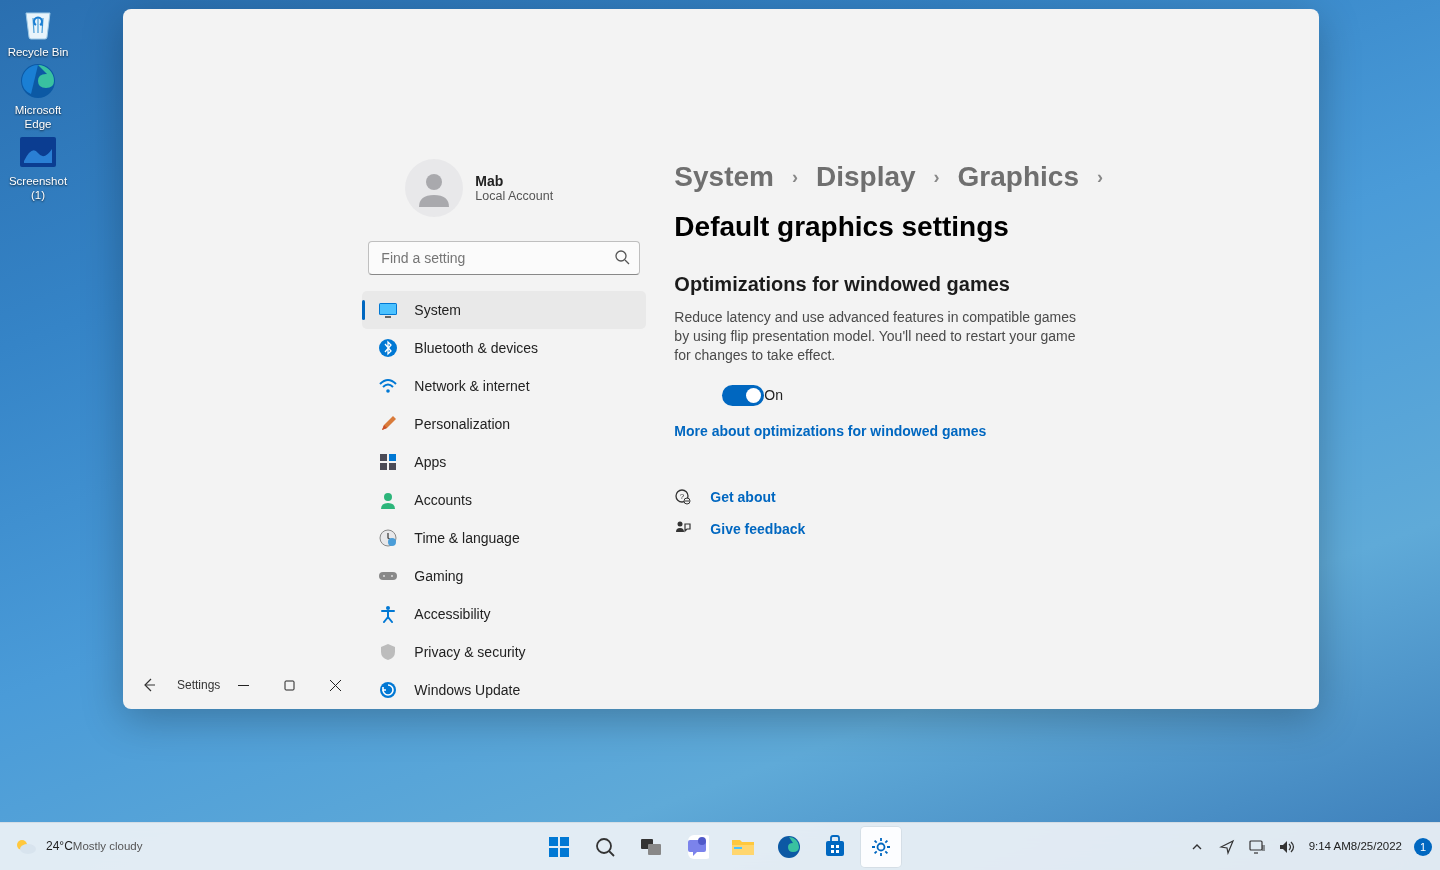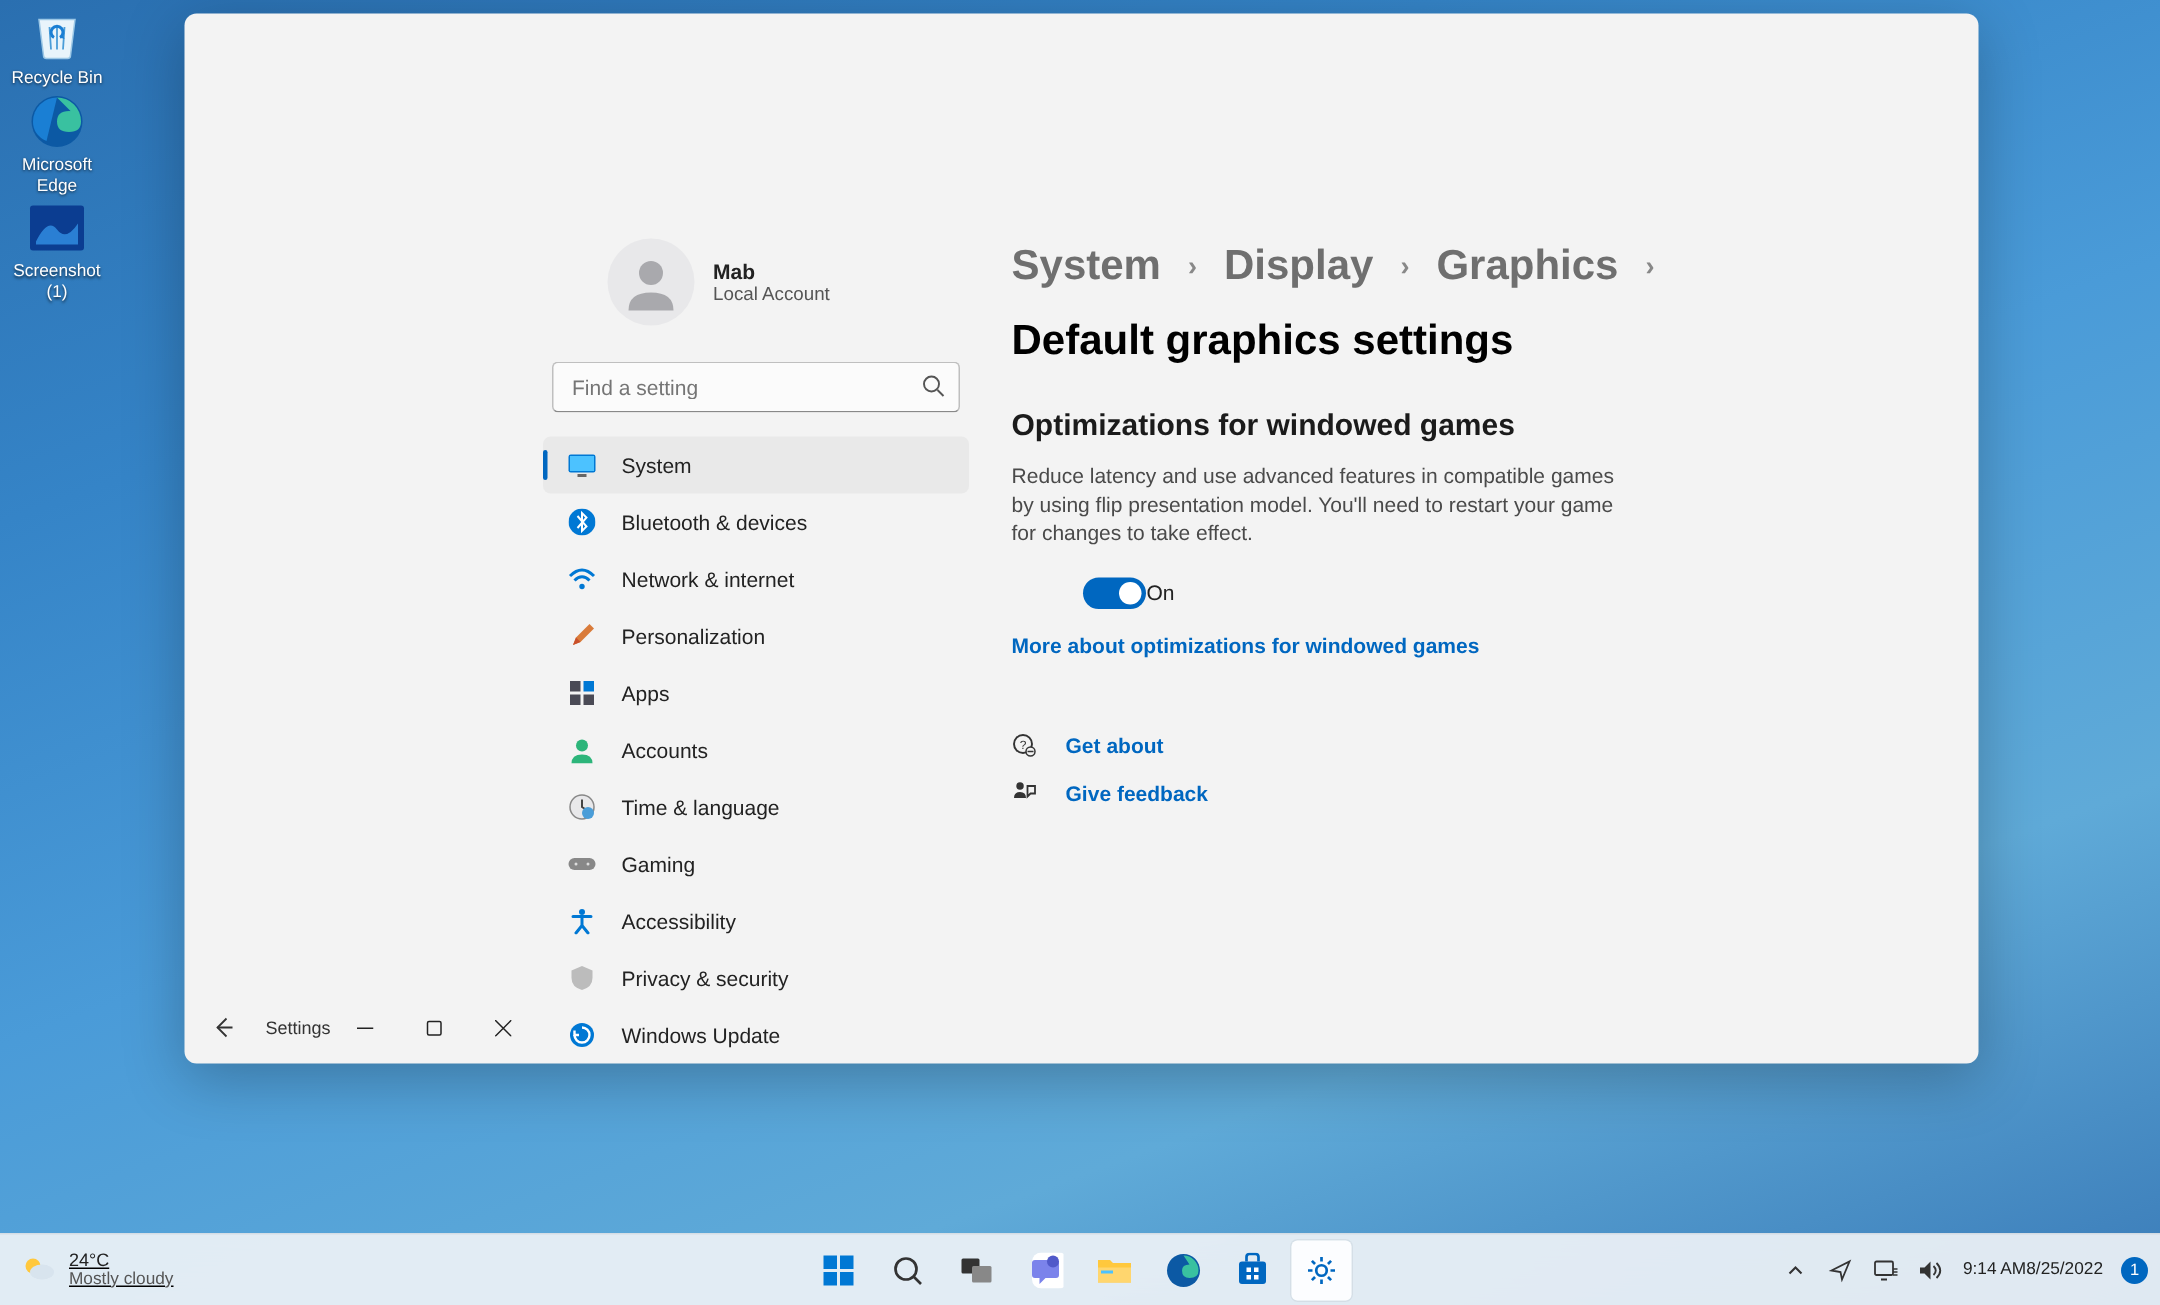--- a/index.html
+++ b/index.html
@@ -66,21 +66,21 @@
 .link { color:#0067c0; font-size:14px; cursor:pointer; display:inline-block;font-weight:bold; }
 .link-block { margin-bottom:48px; }
 
 .hf-row { display:flex; align-items:center; gap:18px; margin-bottom:14px; }
 .hf-ico { width:18px; height:18px; color:#333; display:flex; align-items:center; justify-content:center; }
 
 
 .taskbar { position:absolute; bottom:0; left:0; width:1440px; height:48px; background:rgba(238,242,246,.92); backdrop-filter:blur(20px); border-top:1px solid rgba(0,0,0,.06); display:flex; align-items:center; }
 .weather { position:absolute; left:14px; display:flex; align-items:center; gap:8px; cursor:pointer; }
 .weather .w-ico { width:24px; height:24px; }
-.weather .w-txt { display:flex; flex-direction:column; line-height:1.1;text-decoration:underline; }
+.weather .w-txt { display:flex; line-height:1.1; }
 .weather .w-t1 { font-size:12px; color:#222; }
 .weather .w-t2 { font-size:11.5px; color:#555; }
 
 .tb-center { position:absolute; left:50%; transform:translateX(-50%); display:flex; align-items:center; gap:6px; }
 .tb-ico { width:40px; height:40px; display:flex; align-items:center; justify-content:center; border-radius:4px; cursor:pointer; }
 .tb-ico.active { background:rgba(255,255,255,.9); box-shadow:0 0 0 1px rgba(0,0,0,.05); }
 
 .systray { position:absolute; right:8px; display:flex; align-items:center; gap:2px; }
 .tray-ico { width:28px; height:40px; display:flex; align-items:center; justify-content:center; cursor:pointer; color:#333; }
 .clock { display:flex; flex-direction:row; align-items:flex-end; padding:0 6px; line-height:1.15; cursor:pointer; }

